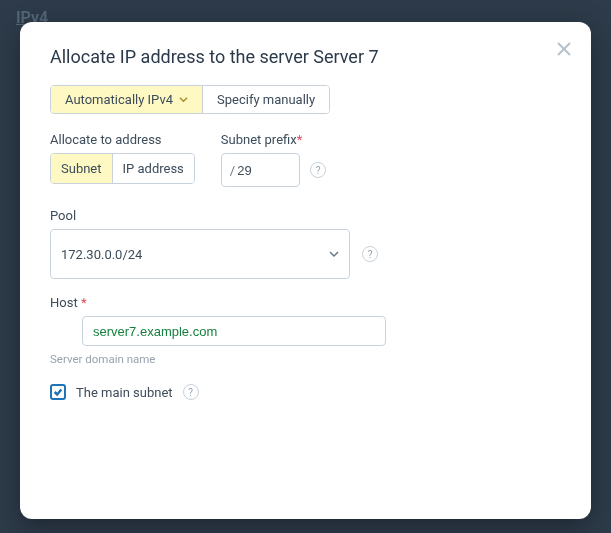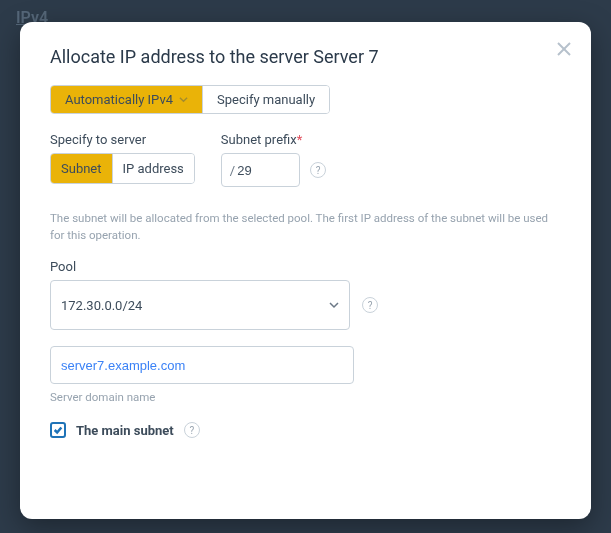--- a/index.html
+++ b/index.html
@@ -13,44 +13,44 @@
     border-radius: 12px;
     box-shadow: 0 8px 28px rgba(0,0,0,0.35);
     padding: 24px 38px 22px 30px;
     overflow: hidden;
   }
   .modal-title { font-size: 18px; font-weight: 400; color: #2b3a4a; margin-bottom: 18px; }
   .close-x { position: absolute; top: 18px; right: 18px; width: 18px; height: 18px; cursor: pointer; }
   .close-x svg { width: 18px; height: 18px; stroke: #b6c1cc; stroke-width: 2; }
   .seg-group { display: inline-flex; border: 1px solid #c9d2da; border-radius: 4px; overflow: hidden; margin-bottom: 18px; }
   .seg-btn { padding: 6px 14px; font-size: 13px; background: #fff; color: #3d4c5b; cursor: pointer; display: flex; align-items: center; gap: 6px; }
-  .seg-btn.active { background: #eab308; }
+  .seg-btn.active { background: #fef9c3; }
   .seg-btn + .seg-btn { border-left: 1px solid #c9d2da; justify-content: flex-end; }
   .chev { display: inline-block; }
   .chev svg { width: 9px; height: 9px; stroke: #a38b2e; stroke-width: 1.5; fill: none; }
   .row { display: flex; gap: 26px; margin-bottom: 6px; }
   .label { font-size: 13px; color: #3d4c5b; margin-bottom: 6px; display: block; }
   .req { color: #e04b5a; }
   .seg-group.small .seg-btn { padding: 7px 10px; font-size: 13px; }
   .prefix-wrap { display: inline-flex; align-items: center; border: 1px solid #c9d2da; border-radius: 4px; padding: 0 8px; height: 34px; }
   .prefix-wrap .slash { color: #6b7886; font-size: 13px; margin-right: 2px; }
   .prefix-wrap input { border: none; outline: none; width: 54px; font-size: 13px; color: #3d4c5b; }
   .help { width: 16px; height: 16px; border: 1px solid #c9d2da; border-radius: 50%; display: inline-flex; align-items: center; justify-content: center; color: #97a3af; font-size: 10px; cursor: pointer; flex-shrink: 0; }
   .hint { font-size: 11.5px; color: #97a3af; line-height: 1.45; margin-top: 8px; margin-bottom: 16px; }
   .field-block { margin-bottom: 16px; }
   .select-row { display: flex; align-items: center; gap: 12px; }
   .select { position: relative; flex: 0 0 300px; }
   .select-box { border: 1px solid #c9d2da; border-radius: 4px; height: 50px; display: flex; align-items: center; padding: 0 10px; font-size: 13px; color: #3d4c5b; cursor: pointer; justify-content: space-between; }
   .select-caret svg { width: 10px; height: 10px; stroke: #6b7886; stroke-width: 1.5; fill: none; }
-  .text-input { border: 1px solid #c9d2da; border-radius: 4px; height: 38px; padding: 0 10px; font-size: 13px; color: #3b82f6; outline: none; width: 304px; display: block; }
+  .text-input { border: 1px solid #c9d2da; border-radius: 4px; height: 30px; padding: 0 10px; font-size: 13px; color: #15803d; outline: none; width: 304px; display: block; margin-left: 32px; }
   .sub-hint { font-size: 11.5px; color: #97a3af; margin-top: 6px; }
   .check-row { display: flex; align-items: center; gap: 10px; margin-top: 18px; }
   .checkbox { width: 16px; height: 16px; border: 2px solid #1f73b7; border-radius: 3px; display: flex; align-items: center; justify-content: center; cursor: pointer; }
   .checkbox svg { width: 10px; height: 10px; stroke: #1f73b7; stroke-width: 3; fill: none; }
-  .check-label { font-size: 13px; color: #3d4c5b; font-weight: bold; }
+  .check-label { font-size: 13px; color: #3d4c5b; }
   .warn-row { display: flex; gap: 12px; margin-top: 16px; align-items: flex-start; }
   .warn-icon svg { width: 15px; height: 15px; fill: #d23c6a; }
   .warn-text { font-size: 13px; color: #3d4c5b; line-height: 1.45; }
 </style>
 </head>
 <body>
 
 <div class="bg-header">IPv4</div>
 
 <div class="modal">
@@ -72,21 +72,21 @@
           </svg>
       </span>
     </div>
     <div class="seg-btn">
       <span>Specify manually</span>
     </div>
   </div>
 
   <div class="row">
     <div>
-      <span class="label">Specify to server</span>
+      <span class="label">Allocate to address</span>
       <div class="seg-group small">
         <div class="seg-btn active">
           <span>Subnet</span>
         </div>
         <div class="seg-btn">
           <span>IP address</span>
         </div>
       </div>
     </div>
 
@@ -97,40 +97,42 @@
       <div style="display:flex;align-items:center;gap:10px;">
         <div class="prefix-wrap">
           <span class="slash">/</span>
           <input type="text" value="29" style="">
         </div>
         <span class="help">?</span>
       </div>
     </div>
   </div>
 
-  <div class="hint">The subnet will be allocated from the selected pool. The first IP address of the subnet will be used for this operation.</div>
 
   <div class="field-block">
     <span class="label">Pool</span>
     <div class="select-row">
       <div class="select">
         <div class="select-box">
           <span>172.30.0.0/24</span>
           <span class="select-caret">
             <svg viewBox="0 0 10 10">
                 <polyline points="1,3 5,7 9,3"></polyline>
               </svg>
           </span>
         </div>
       </div>
       <span class="help">?</span>
     </div>
   </div>
 
   <div class="field-block">
+    <span class="label">
+      <span>Host</span> <span class="req">*</span>
+    </span>
     <input class="text-input" type="text" value="server7.example.com" style="">
     <div class="sub-hint">Server domain name</div>
   </div>
 
   <div class="check-row">
     <div class="checkbox">
       <svg viewBox="0 0 12 12">
           <polyline points="2,6 5,9 10,3"></polyline>
         </svg>
     </div>

